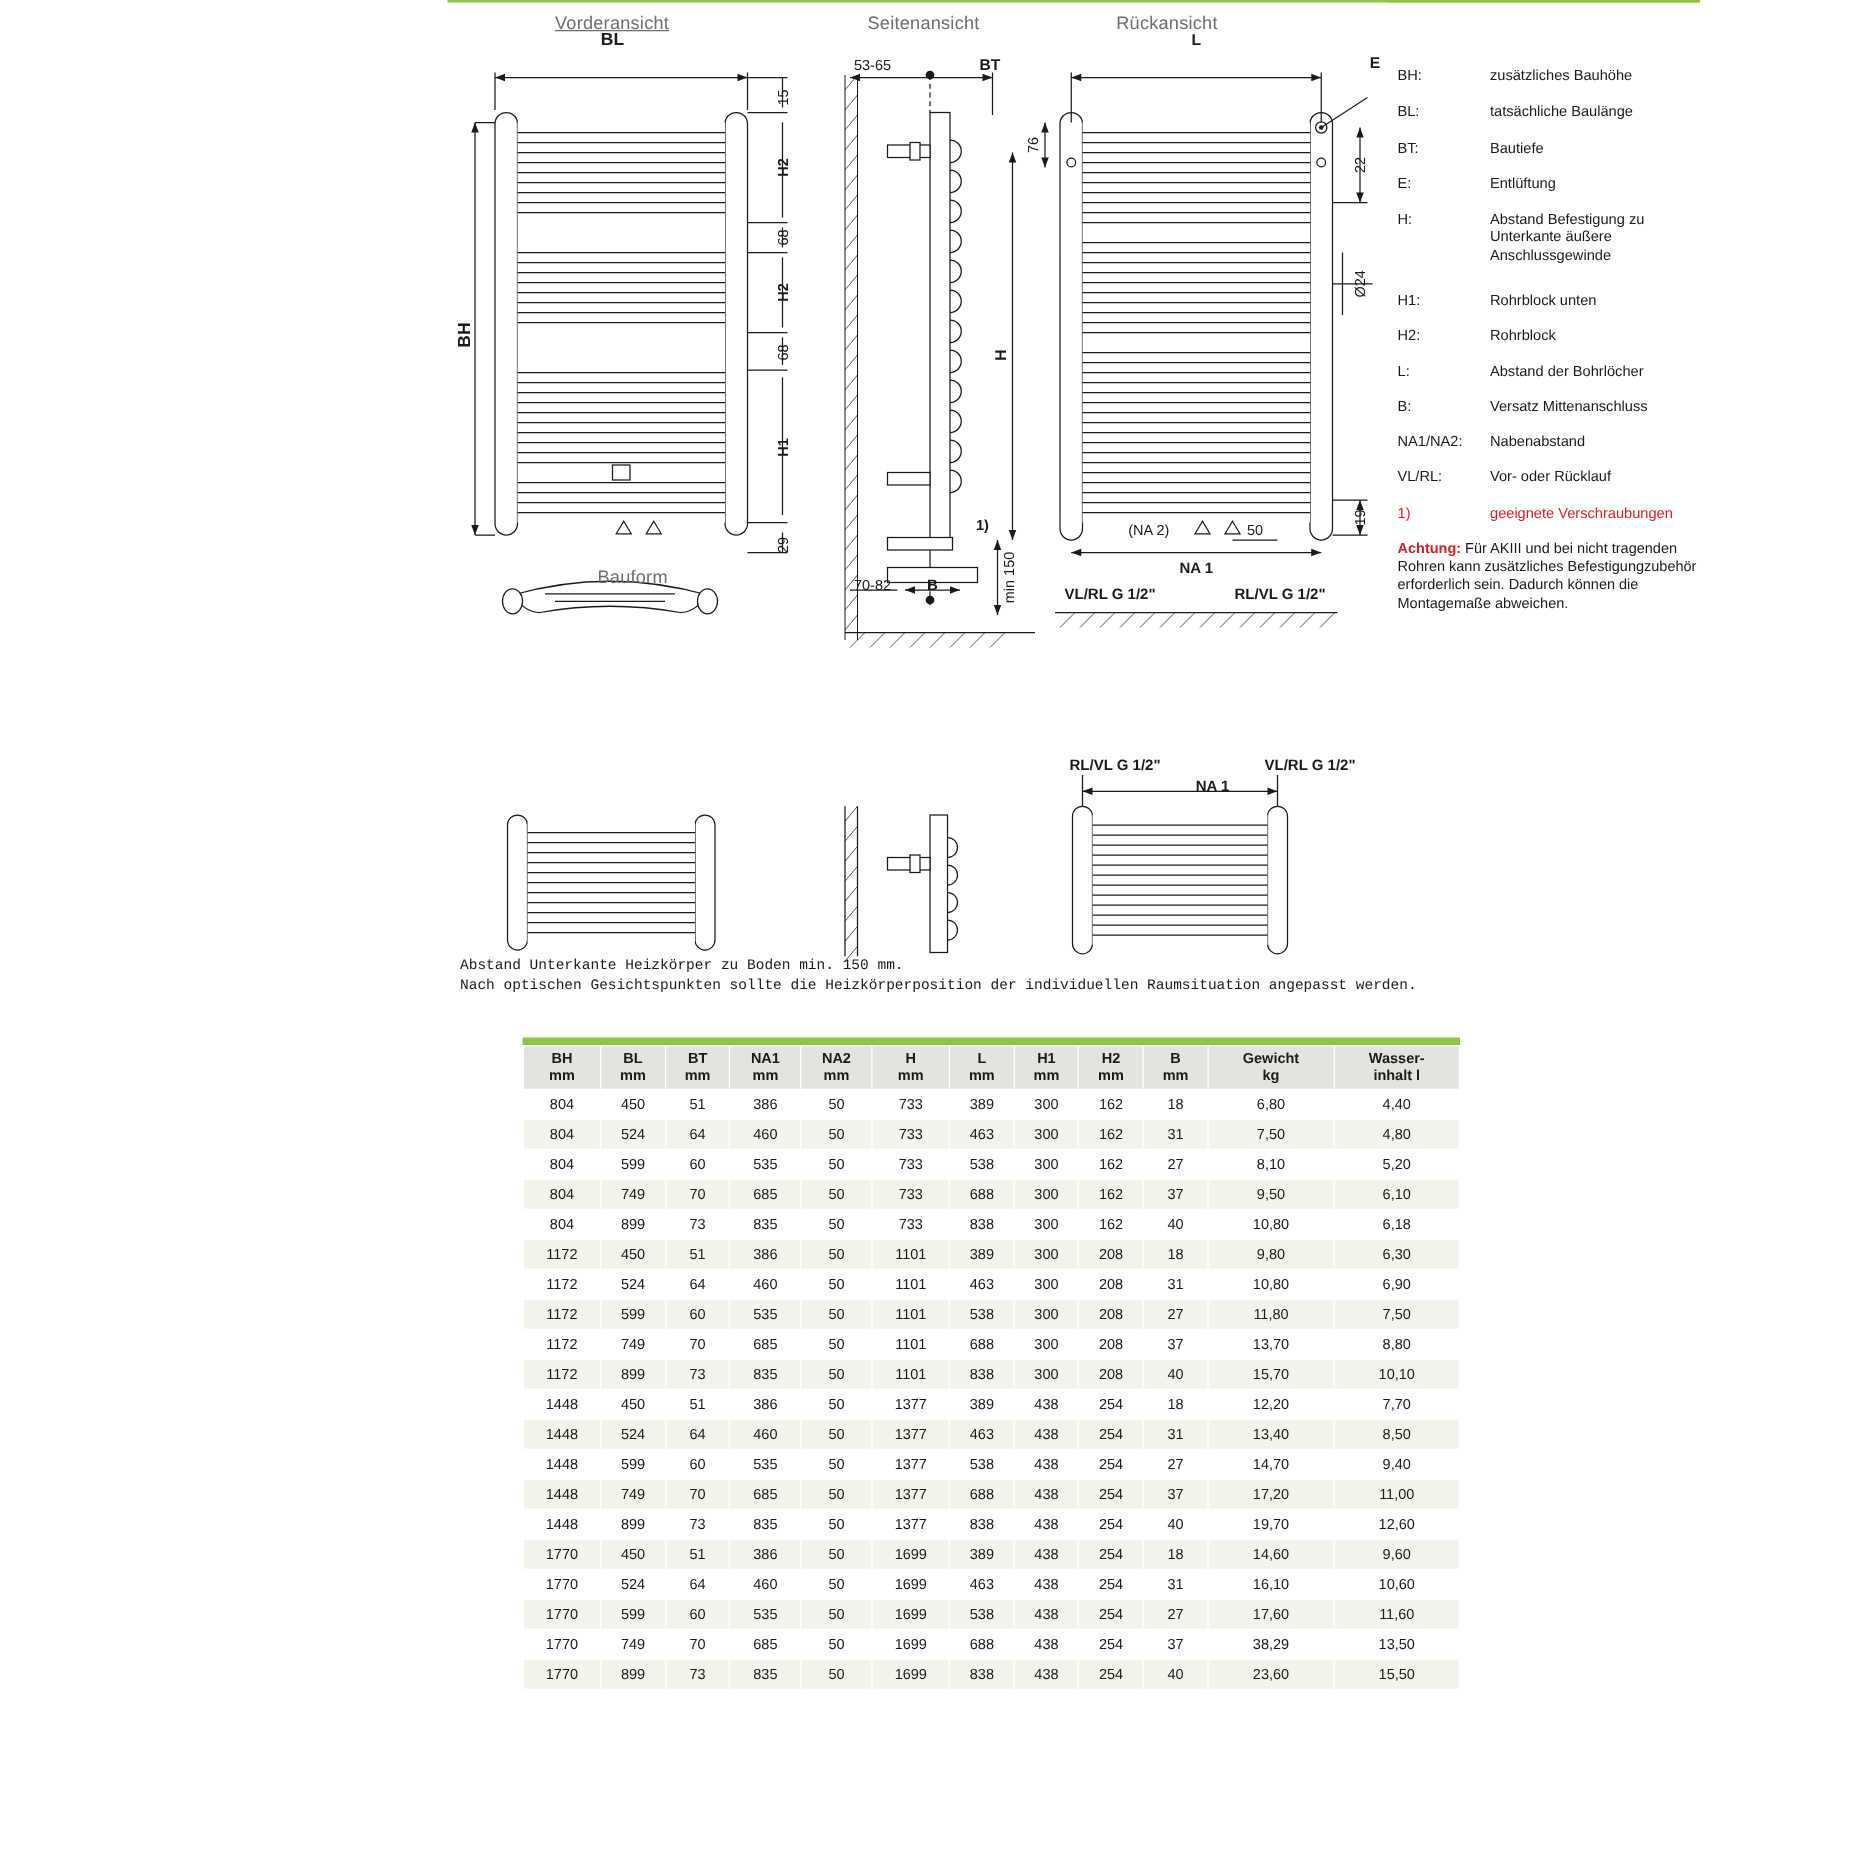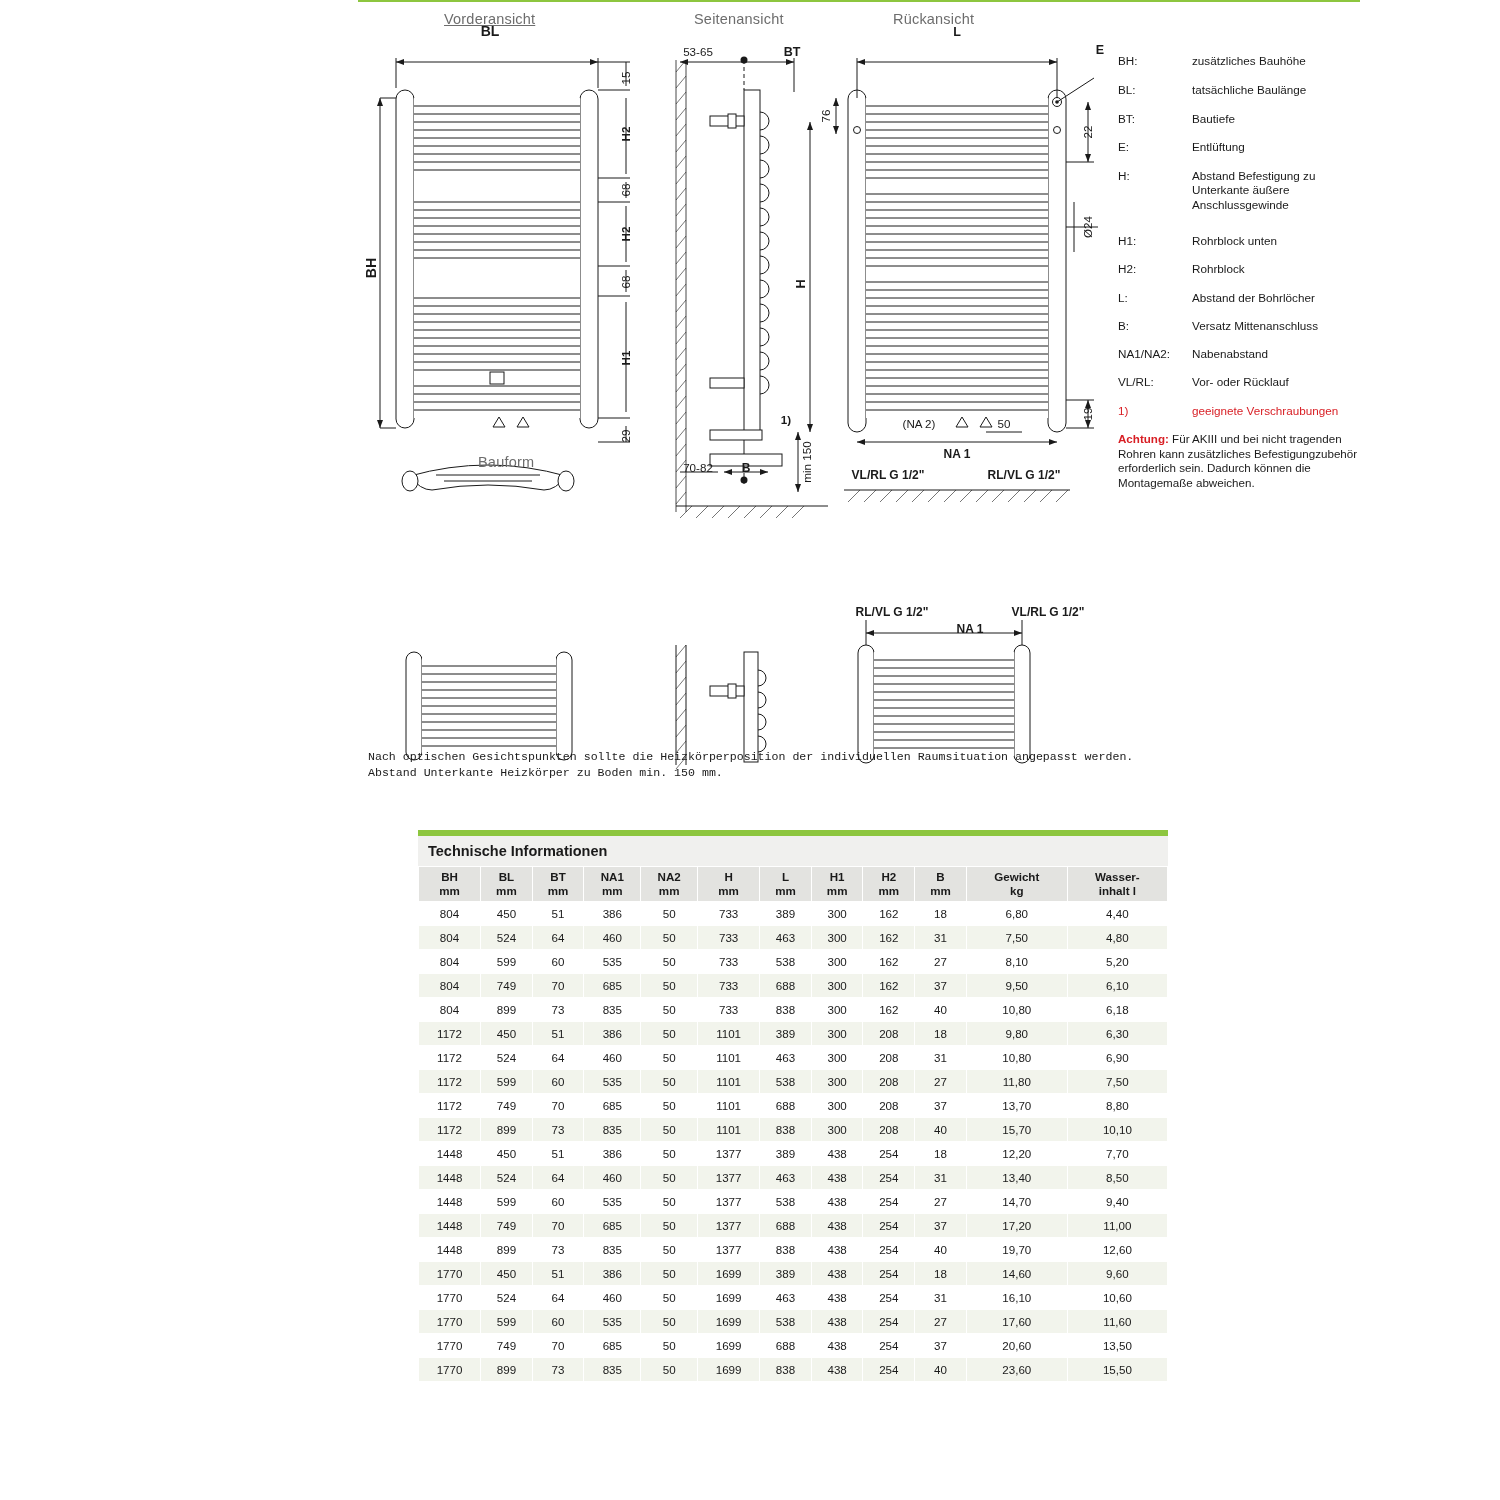--- a/index.html
+++ b/index.html
@@ -601,25 +601,24 @@
         <path d="M508 43 l8 -3 v6 z" fill="#1a1a1a" stroke="none"></path>
         <path d="M664 43 l-8 -3 v6 z" fill="#1a1a1a" stroke="none"></path>
       </g>
       <text x="534" y="26" font-size="12" font-weight="bold" text-anchor="middle">RL/VL G 1/2"</text>
       <text x="690" y="26" font-size="12" font-weight="bold" text-anchor="middle">VL/RL G 1/2"</text>
       <text x="612" y="43" font-size="12" font-weight="bold" text-anchor="middle">NA 1</text>
     </svg>
   </div>
 
   <div class="footnote" style="top:766px;">Abstand Unterkante Heizkörper zu Boden min. 150 mm.</div>
-  <div class="footnote" style="top:750px;">Nach optischen Gesichtspunkten sollte die Heizkörperposition der individuellen Raumsituation angepasst werden.</div>
+  <div class="footnote" style="top:782px;">Nach optischen Gesichtspunkten sollte die Heizkörperposition der individuellen Raumsituation angepasst werden.</div>
 
   <div id="table-wrap">
     <div id="table-topbar"></div>
-    <div id="table-header-band">Technische Informationen</div>
     <table class="tech">
       <thead>
         <tr>
           <th><span>BH</span><br><span>mm</span></th>
           <th><span>BL</span><br><span>mm</span></th>
           <th><span>BT</span><br><span>mm</span></th>
           <th><span>NA1</span><br><span>mm</span></th>
           <th><span>NA2</span><br><span>mm</span></th>
           <th><span>H</span><br><span>mm</span></th>
           <th><span>L</span><br><span>mm</span></th>
@@ -887,21 +886,21 @@
             <td>1770</td>
             <td>749</td>
             <td>70</td>
             <td>685</td>
             <td>50</td>
             <td>1699</td>
             <td>688</td>
             <td>438</td>
             <td>254</td>
             <td>37</td>
-            <td>20,60</td>
+            <td>38,29</td>
             <td>13,50</td>
           </tr>
           <tr class="alt">
             <td>1770</td>
             <td>899</td>
             <td>73</td>
             <td>835</td>
             <td>50</td>
             <td>1699</td>
             <td>838</td>

